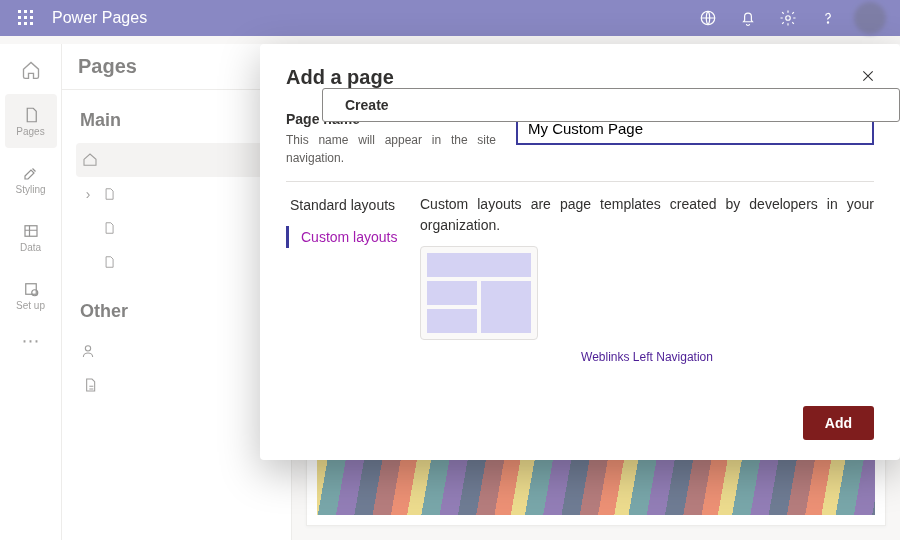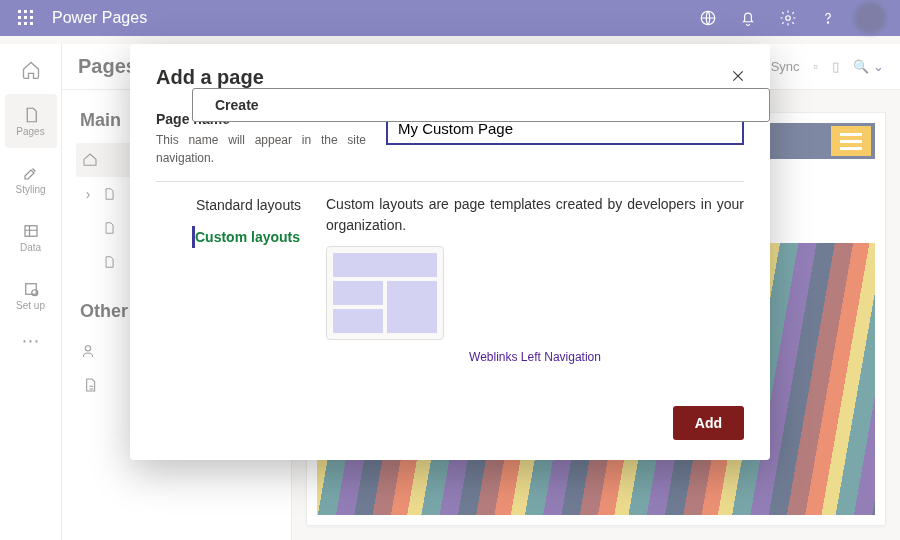--- a/index.html
+++ b/index.html
@@ -124,21 +124,21 @@
     background: repeating-linear-gradient(100deg,
       #7a2e2e 0 18px, #c94f2a 18px 34px, #d8c15a 34px 48px,
       #2e6b6f 48px 66px, #4a2e7a 66px 84px, #182a4a 84px 102px);
     filter: saturate(1.2) contrast(1.05);
   }
 
   
   .overlay {
     position:absolute; inset:0;
     background: rgba(255,255,255,0.4);
-    display:flex; align-items:flex-start; justify-content:center;
+    display:flex; align-items:flex-start; justify-content:flex-end;
     padding-top: 44px;
   }
   .modal {
     width: 640px;
     background:#fff;
     box-shadow: 0 12px 40px rgba(0,0,0,.25);
     border-radius:4px;
     padding: 22px 26px 20px 26px;
     position:relative;
   }
@@ -162,24 +162,24 @@
     font-size:15px;
     outline:none;
   }
   .check-row { display:flex; align-items:center; gap:8px; margin-top:10px; color:#323130;}
   .checkbox {
     width:18px; height:18px; background:#3b3a9b; border-radius:3px;
     display:flex; align-items:center; justify-content:center;
   }
   .checkbox svg { stroke:#fff; stroke-width:2; fill:none;}
   .hr { height:1px; background:#e1dfdd; margin:14px 0 12px; }
-  .layouts { display:flex; gap:14px;margin-left:36px; }
+  .layouts { display:flex; gap:14px; }
   .layout-tabs { width:120px; display:flex; flex-direction:column; gap:10px; font-size:14px; }
   .ltab { padding:3px 4px; cursor:pointer; color:#323130;}
-  .ltab.active { color:#15803d; border-left:3px solid #3b3a9b; padding-left:0; font-weight:700;}
+  .ltab.active { color:#a21caf; border-left:3px solid #3b3a9b; padding-left:12px; font-weight:400;}
   .layout-body { flex:1; }
   .layout-desc { font-size:14px; text-align:justify; line-height:1.5; }
   .layout-link { color:#3b3a9b; text-decoration:underline; cursor:pointer; display:inline-block; margin-top:2px;}
   .template-card {
     width:118px; margin-top:10px;
     border:1px solid #e1dfdd; border-radius:4px;
     background:#faf9f8; padding:6px; cursor:pointer;
   }
   .tmpl-blocks { display:grid; grid-template-columns: 1fr 1fr; grid-template-rows: 24px 24px 24px; gap:4px;}
   .tb { background:#d4d2f3;}

